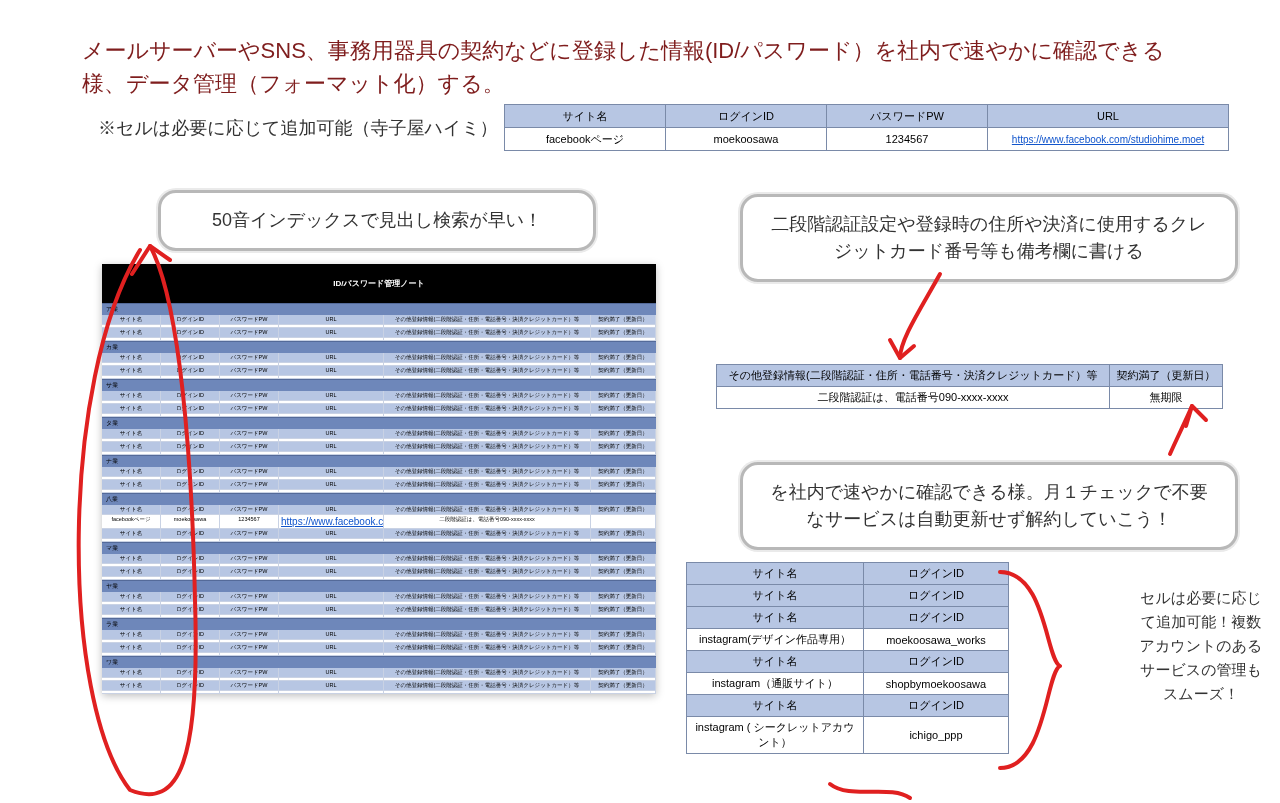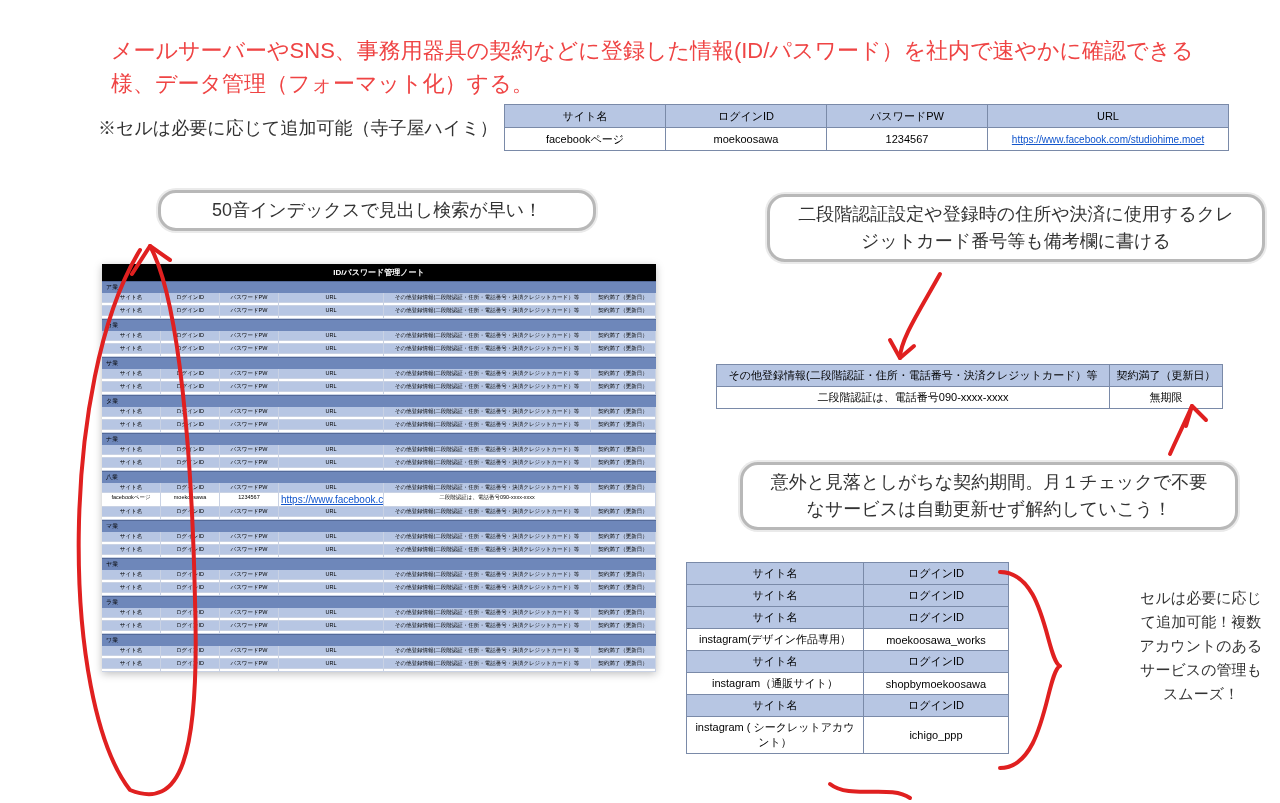--- a/index.html
+++ b/index.html
@@ -7,25 +7,25 @@
     padding: 0;
     width: 1280px;
     height: 803px;
     font-family: "Hiragino Sans", "Meiryo", sans-serif;
     background: #ffffff;
     position: relative;
     overflow: hidden;
   }
   .heading {
     position: absolute;
-    left: 111px;
+    left: 82px;
     top: 34px;
     width: 1090px;
     font-size: 22px;
-    color: #ef4444;
+    color: #7f1d1d;
     line-height: 1.5;
   }
   .subnote {
     position: absolute;
     left: 98px;
     top: 116px;
     font-size: 18px;
     color: #333;
   }
   
@@ -47,30 +47,30 @@
   .top-table .c3 { width: 148px; }
   .top-table .c4 { width: 228px; }
   .link { color: #1155cc; text-decoration: underline; font-size: 10px; }
 
   
   .bubble {
     position: absolute;
     background: #fff;
     border: 3px solid #b8b8b8;
     border-radius: 18px;
-    padding: 4px 26px;
+    padding: 14px 26px;
     font-size: 18px;
     color: #333;
     text-align: center;
     line-height: 1.5;
     box-shadow: 0 0 0 2px #eaeaea;
   }
 
   .bubble1 { left: 158px; top: 190px; width: 380px; }
-  .bubble2 { left: 740px; top: 194px; width: 440px; margin-left: 27px; }
+  .bubble2 { left: 740px; top: 194px; width: 440px; }
   .bubble3 { left: 740px; top: 462px; width: 440px; }
 
   
   .other-table { position: absolute; left: 716px; top: 364px; font-size: 11px; }
   .other-table .cA { width: 380px; }
   .other-table .cB { width: 100px; }
 
   
   .acct-table { position: absolute; left: 686px; top: 562px; font-size: 11px; }
   .acct-table .cA { width: 164px; }
@@ -97,21 +97,21 @@
     width: 554px;
     background: #fff;
     box-shadow: 0 2px 8px rgba(0,0,0,0.25);
     font-size: 6px;
   }
   .sheet-title {
     background: #000;
     color: #fff;
     text-align: center;
     font-size: 8px;
-    padding: 3px 0;
+    padding: 14px 0;
     font-weight: bold;
   }
   .grp-head {
     background: #6e87ba;
     color: #000;
     font-size: 6px;
     padding: 1px 4px;
     border-top: 1px solid #546a99;
   }
   .grp-row {
@@ -151,21 +151,21 @@
     <td class="c1">facebookページ</td>
     <td class="c2">moekoosawa</td>
     <td class="c3">1234567</td>
     <td class="c4"><span class="link">https://www.facebook.com/studiohime.moet</span></td>
   </tr>
 </tbody>
   </table>
 
 <div class="bubble bubble1">50音インデックスで見出し検索が早い！</div>
 <div class="bubble bubble2">二段階認証設定や登録時の住所や決済に使用するクレジットカード番号等も備考欄に書ける</div>
-<div class="bubble bubble3">意外と見落としがちな契約期間。月１チェックで不要なサービスは自動更新せず解約していこう！</div>
+<div class="bubble bubble3">を社内で速やかに確認できる様。月１チェックで不要なサービスは自動更新せず解約していこう！</div>
 
 <table class="tbl other-table">
   <tbody>
       <tr>
     <th class="cA">その他登録情報(二段階認証・住所・電話番号・決済クレジットカード）等</th>
     <th class="cB">契約満了（更新日）</th>
   </tr>
   <tr>
     <td class="cA">二段階認証は、電話番号090-xxxx-xxxx</td>
     <td class="cB">無期限</td>

